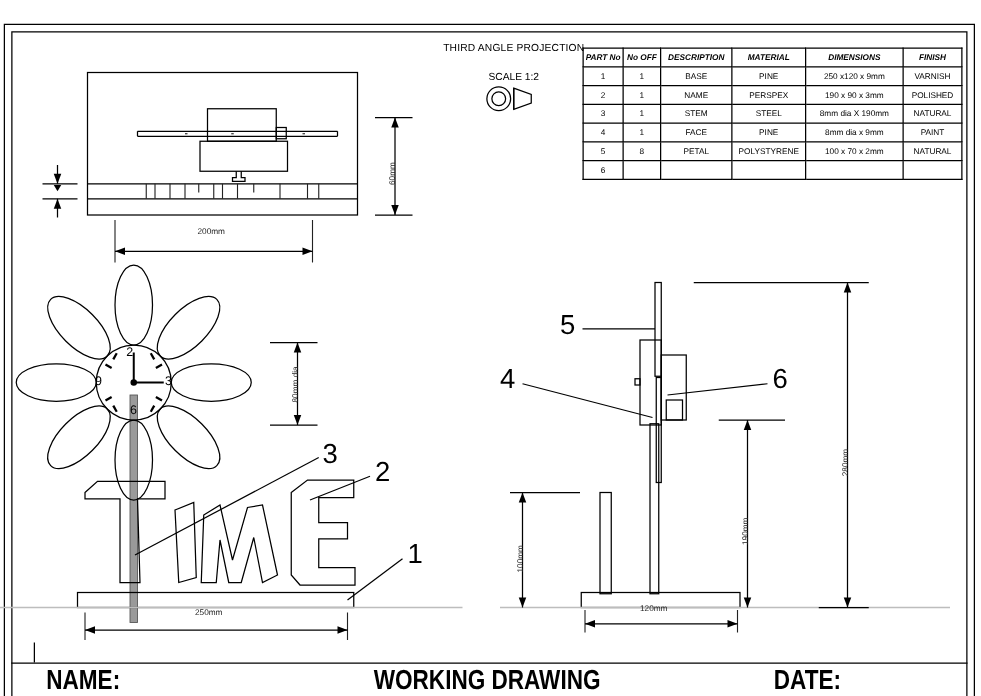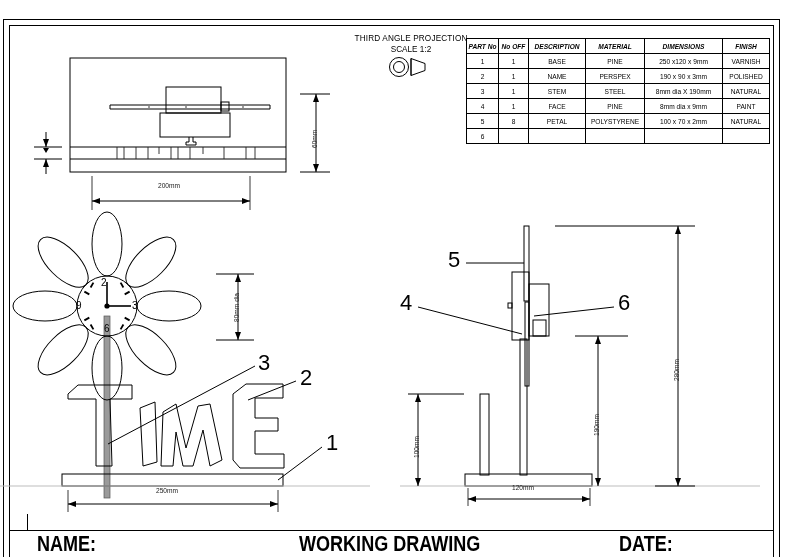--- a/index.html
+++ b/index.html
@@ -12,21 +12,21 @@
   #sheet{position:absolute;left:0;top:16px;width:785px;height:557px;}
   .abs{position:absolute;}
 
   
   .border-outer{left:3px;top:3px;width:777px;height:549px;border:1.6px solid #000;box-sizing:border-box;}
   .border-inner{left:9px;top:9px;width:765px;height:537px;border:1.1px solid #000;box-sizing:border-box;}
 
   
   #proj{left:352px;top:18px;width:118px;text-align:center;}
   #proj .t1{font-size:8.2px;letter-spacing:.15px;white-space:nowrap;}
-  #proj .t2{font-size:8.2px;margin-top:2px;}
+  #proj .t2{font-size:8.2px;margin-top:14px;}
   #proj .symbol{margin-top:2px;height:22px;}
 
   
   #parts-table{left:466px;top:22px;border-collapse:collapse;font-size:6.6px;}
   #parts-table td,#parts-table th{
      border:1px solid #000;text-align:center;vertical-align:middle;
      height:14px;padding:0 1px;font-weight:normal;
   }
   #parts-table thead th{font-style:italic;font-weight:bold;font-size:6.6px;}
   .c0{width:29px;} .c1{width:27px;} .c2{width:54px;}

